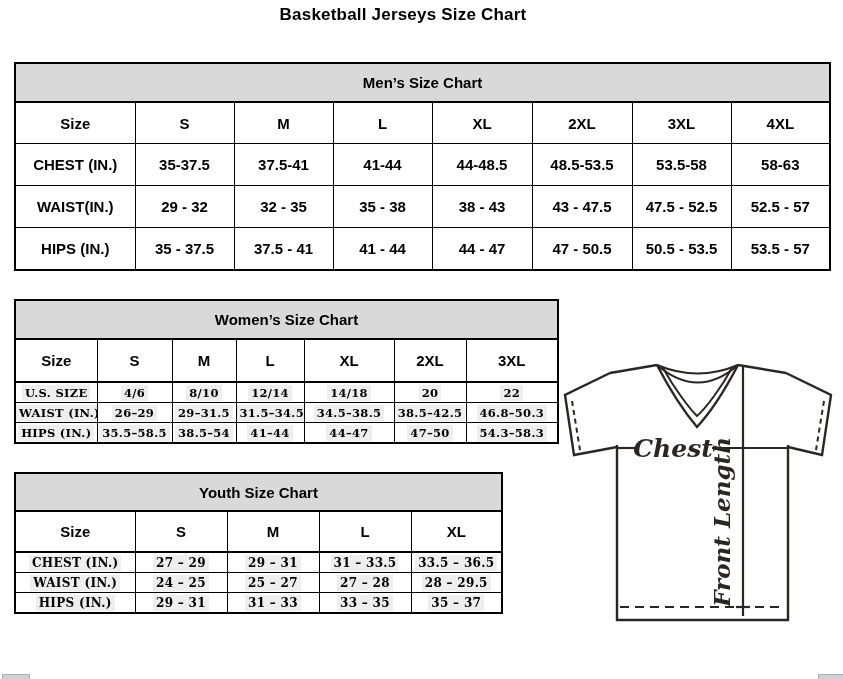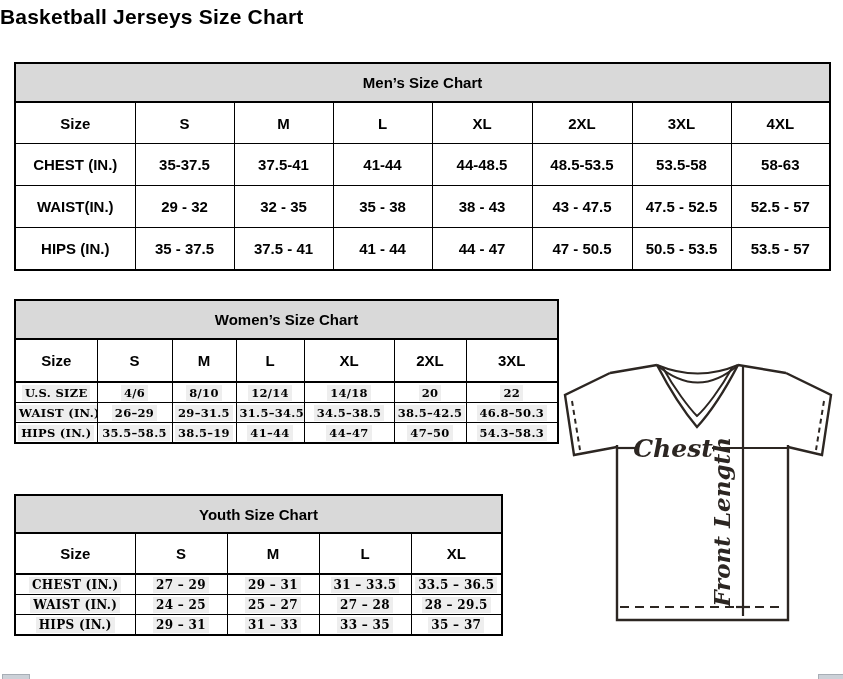--- a/index.html
+++ b/index.html
@@ -1,22 +1,22 @@
 <!DOCTYPE html>
 <html><head>
 <meta charset="utf-8">
 <style>
   html,body { margin:0; padding:0; }
   body {
     width:843px; height:679px; position:relative; overflow:hidden;
     background:#ffffff; font-family:"Liberation Sans", sans-serif; color:#000;
   }
   .page-title {
-    position:absolute; top:5px; left:0; width:806px; 
-    font-size:21px; font-weight:bold; letter-spacing:.2px;
+    position:absolute; top:5px; left:0; width:806px; text-align:center;
+    font-size:17px; font-weight:bold; letter-spacing:.2px;
   }
   table {
     position:absolute; border-collapse:collapse; table-layout:fixed;
     background:#fff; border:2px solid #000;
   }
   td, th {
     border:1px solid #000; text-align:center; vertical-align:middle;
     padding:0; white-space:nowrap; overflow:hidden;
   }
   .caption-row th {
@@ -35,21 +35,21 @@
   
   #womens-table { left:14px; top:299px; width:543px; }
   #womens-table .caption-row th { height:37px; }
   #womens-table .size-row td { height:41px; border-bottom:2px solid #000; }
   #womens-table .data-row td {
     height:19px; font-size:11.5px; letter-spacing:.3px;
     font-family:"DejaVu Serif", serif;
   }
 
   
-  #youth-table { left:14px; top:494px; width:487px; }
+  #youth-table { left:14px; top:472px; width:487px; }
   #youth-table .caption-row th { height:36px; }
   #youth-table .size-row td { height:39px; border-bottom:2px solid #000; }
   #youth-table .data-row td {
     height:19px; font-size:12px; letter-spacing:.3px;
     font-family:"DejaVu Serif", serif;
   }
 
   .hl { background:#eeeeee; padding:1px 3px; }
 
   
@@ -168,21 +168,21 @@
     <td><span class="hl">26–29</span></td>
     <td><span class="hl">29–31.5</span></td>
     <td><span class="hl">31.5–34.5</span></td>
     <td><span class="hl">34.5–38.5</span></td>
     <td><span class="hl">38.5–42.5</span></td>
     <td><span class="hl">46.8–50.3</span></td>
   </tr>
   <tr class="data-row">
     <td><span class="hl">HIPS (IN.)</span></td>
     <td><span class="hl">35.5–58.5</span></td>
-    <td><span class="hl">38.5–19</span></td>
+    <td><span class="hl">38.5–54</span></td>
     <td><span class="hl">41–44</span></td>
     <td><span class="hl">44–47</span></td>
     <td><span class="hl">47–50</span></td>
     <td><span class="hl">54.3–58.3</span></td>
   </tr>
 </tbody>
   </table>
 
 <table id="youth-table">
   <colgroup>

